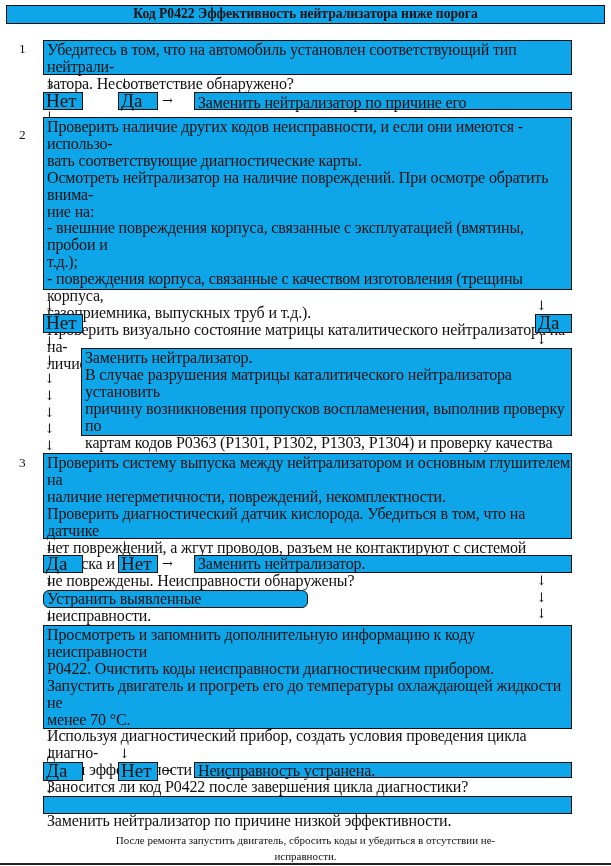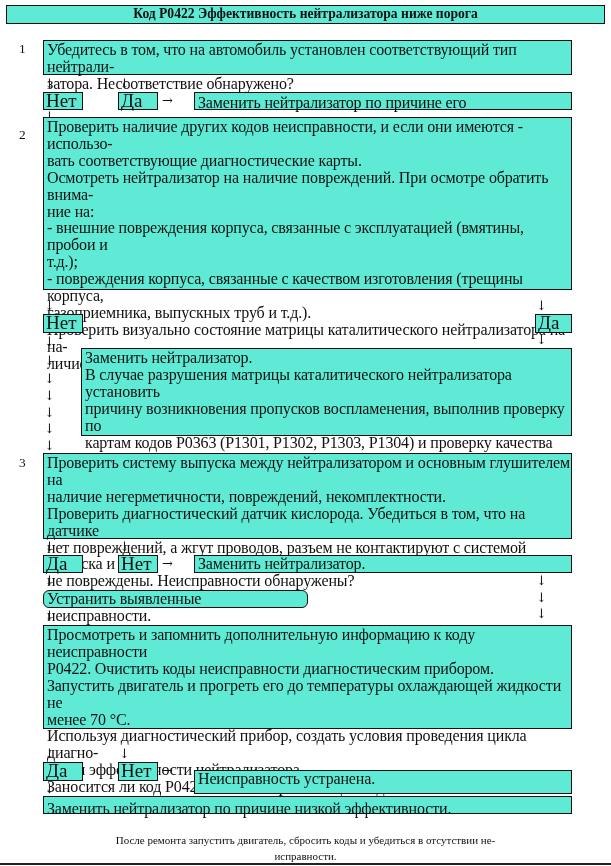--- a/index.html
+++ b/index.html
@@ -1,19 +1,19 @@
 <!DOCTYPE html>
 <html><head>
 <meta charset="utf-8">
 <style>
   html, body { margin: 0; padding: 0; background: #ffffff; }
   body { width: 611px; height: 866px; position: relative; overflow: hidden;
          font-family: "Liberation Serif", "DejaVu Serif", serif; color: #111; }
   .abs { position: absolute; }
-  .box { position: absolute; border: 1.3px solid #111; box-sizing: border-box; background: #5eead4; }
+  .box { position: absolute; border: 1.3px solid #111; box-sizing: border-box; background: #0ea5e9; }
   .txt { font-size: 16px; line-height: 16.9px; padding: 1px 0 0 3px; letter-spacing: -0.15px; white-space: pre-line; }
   .title { font-weight: bold; font-size: 13.6px; text-align: center; line-height: 16px; }
   .num { font-size: 13.4px; }
   .arr { position: absolute; font-size: 13px; line-height: 14px; font-family: "DejaVu Serif", serif; }
   .opt { font-size: 19px; line-height: 16px; padding-left: 2px; box-sizing: border-box; }
   .footer { font-size: 11px; line-height: 16px; text-align: center; }
   .bottom-rule { position: absolute; left: 0; width: 611px; top: 863px; height: 2px; background: #222; }
 </style>
 </head>
 <body>
@@ -100,21 +100,21 @@
 Используя диагностический прибор, создать условия проведения цикла диагно-
 стики эффективности нейтрализатора.
 Заносится ли код P0422 после завершения цикла диагностики?</div>
 
 <div class="arr" style="left:44px; top:747px;">↓</div>
 <div class="arr" style="left:119px; top:747px;">↓</div>
 
 <div class="box opt" style="left:43px; top:762px; width:40px; height:19px;">Да</div>
 <div class="box opt" style="left:118px; top:762px; width:40px; height:19px;">Нет</div>
 <div class="arr" style="left:162px; top:764px;">→</div>
-<div class="box txt" style="left:194px; top:762px; width:378px; height:24px; padding-top:0;margin-top:8px;">Неисправность устранена.</div>
+<div class="box txt" style="left:194px; top:762px; width:378px; height:16px; padding-top:0;">Неисправность устранена.</div>
 
 <div class="arr" style="left:44px; top:782px;">↓</div>
 
-<div class="box txt" style="left:43px; top:796px; width:529px; height:18px; padding-top:4px;">Заменить нейтрализатор по причине низкой эффективности.</div>
+<div class="box txt" style="left:43px; top:796px; width:529px; height:18px; padding-top:16px;">Заменить нейтрализатор по причине низкой эффективности.</div>
 
 <div class="abs footer" style="left:20px; width:571px; top:832px; white-space:pre-line;">После ремонта запустить двигатель, сбросить коды и убедиться в отсутствии не-
 исправности.</div>
 <div class="bottom-rule"></div>
 
 </body></html>

